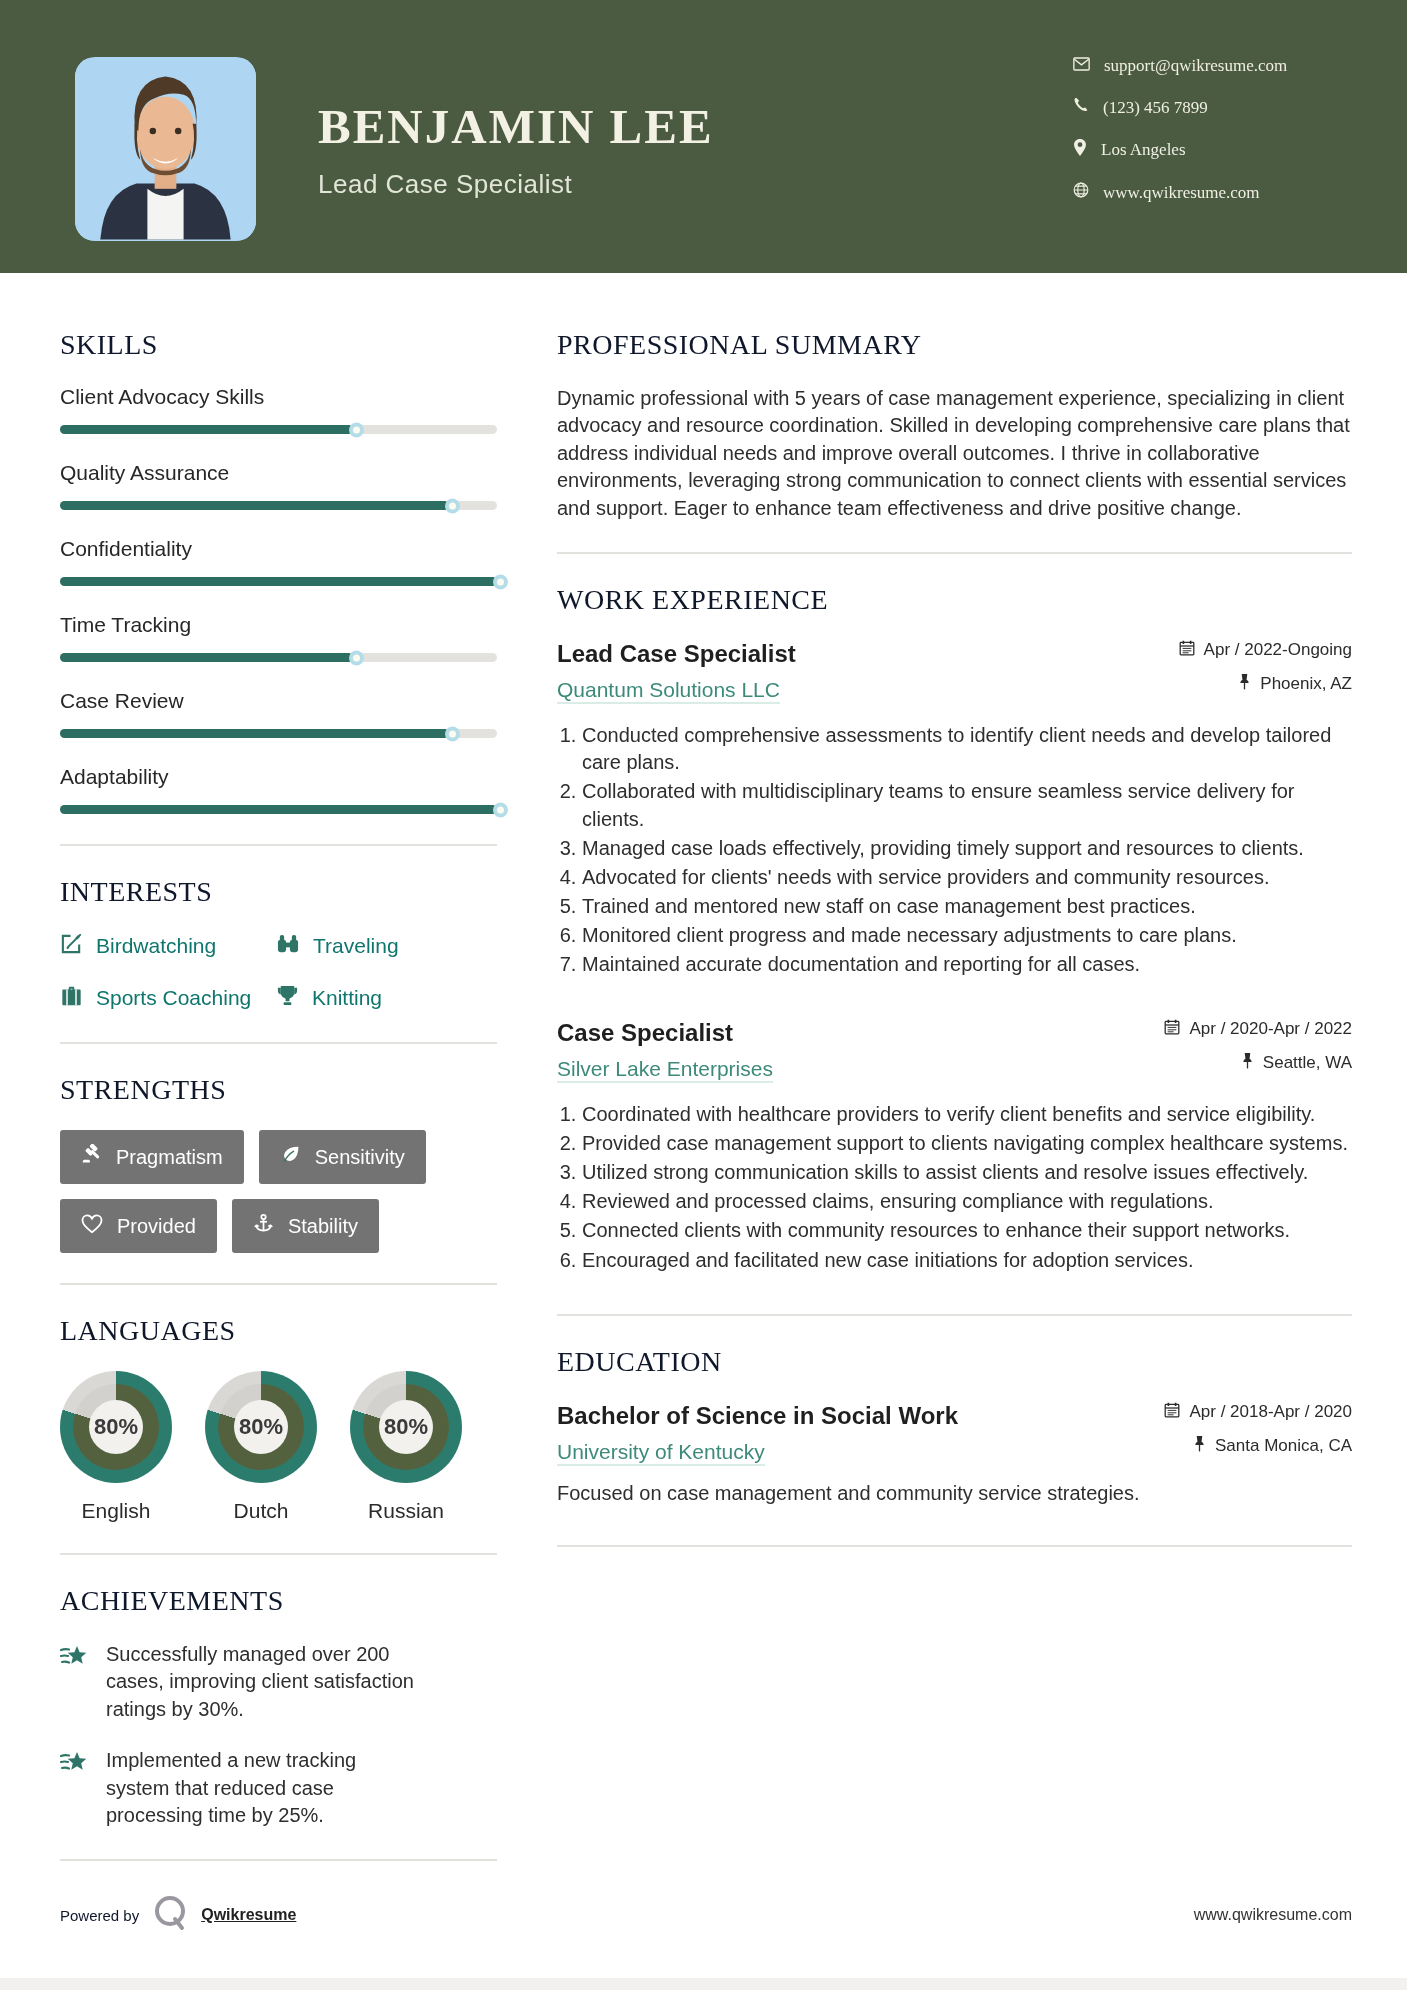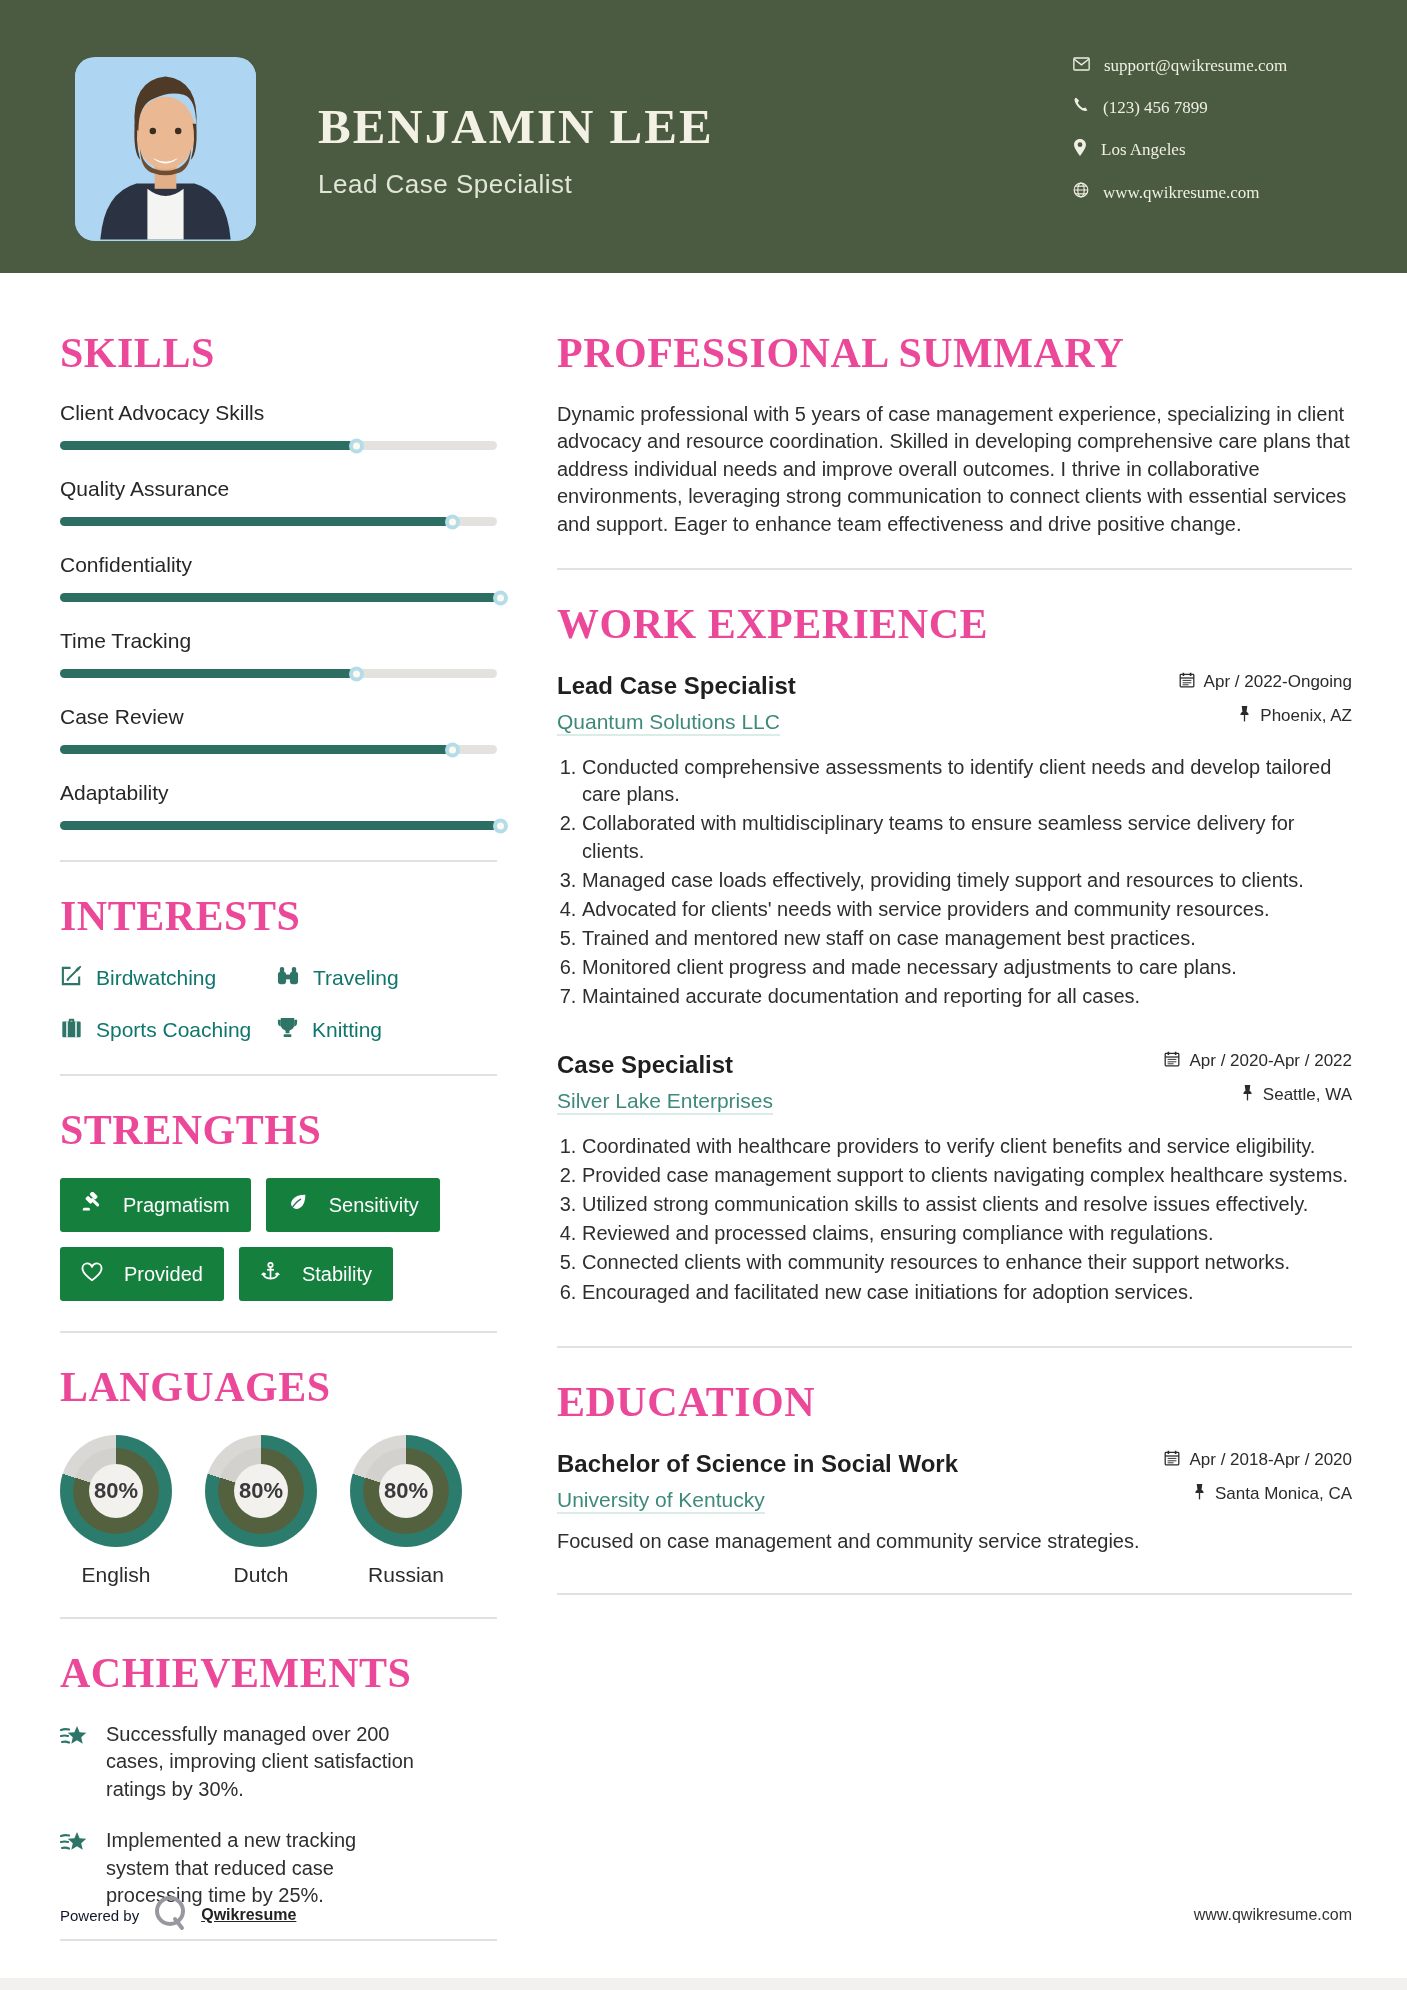--- a/index.html
+++ b/index.html
@@ -17,40 +17,40 @@
   .jobtitle { margin-top:14px; font-size:26px; font-weight:400; color:#e2e6d8; letter-spacing:.5px; }
   .contacts { position:absolute; left:1073px; top:56px; display:flex; flex-direction:column; gap:21px;font-family:Liberation Serif, serif; }
   .contact-row { display:flex; align-items:center; gap:14px; font-size:17px; color:#f0efe3; }
   .contact-row svg { flex:0 0 auto; }
 
   
   .content { display:flex; padding:56px 55px 0 60px; }
   .col-left { flex:0 0 437px; margin-right:60px; }
   .col-right { flex:1; min-width:0; }
 
-  h2.section-h { font-family:"Liberation Serif","DejaVu Serif",serif; font-weight:700;
-                 font-size:42px; color:#ec4899; letter-spacing:.5px; margin-bottom:24px; }
+  h2.section-h { font-family:"Liberation Serif","DejaVu Serif",serif; font-weight:400;
+                 font-size:28px; color:#0f172a; letter-spacing:.5px; margin-bottom:24px; }
   .divider { border:none; border-top:2px solid #e3e1de; margin:30px 0; }
 
   
   .skill { margin-bottom:27px; }
   .skill-label { font-size:21px; color:#272727; margin-bottom:16px; }
   .slider { position:relative; height:9px; border-radius:6px; background:#e4e2df; }
   .slider-fill { position:relative; height:9px; border-radius:6px; background:#2c6f62; }
   .knob { position:absolute; right:-11px; top:50%; transform:translateY(-50%);
           width:15px; height:15px; background:#fdfbef; border:4px solid #b5dde9; border-radius:50%; }
 
   
   .interests-grid { display:grid; grid-template-columns:216px auto; row-gap:24px; }
   .interest { display:flex; align-items:center; gap:13px; font-size:21px; color:#0f766e; }
   .interest svg { color:#2e7568; flex:0 0 auto; }
 
   
   .chips { display:flex; flex-wrap:wrap; gap:15px; }
-  .chip { display:inline-flex; align-items:center; gap:21px; background:#15803d; color:#fff;
+  .chip { display:inline-flex; align-items:center; gap:14px; background:#737373; color:#fff;
           font-size:20px; padding:14px 21px; border-radius:3px; }
 
   
   .langs { display:flex; gap:33px; }
   .lang { width:112px; text-align:center; }
   .donut { position:relative; width:112px; height:112px; border-radius:50%;
            background:conic-gradient(#2c7c6e var(--p), #d9d8d5 0); }
   .donut-mid { position:absolute; inset:13px; border-radius:50%;
                background:conic-gradient(#53613e var(--p), #d2d1ce 0); }
   .donut-hole { position:absolute; inset:29px; border-radius:50%; background:#f2f1ee;

